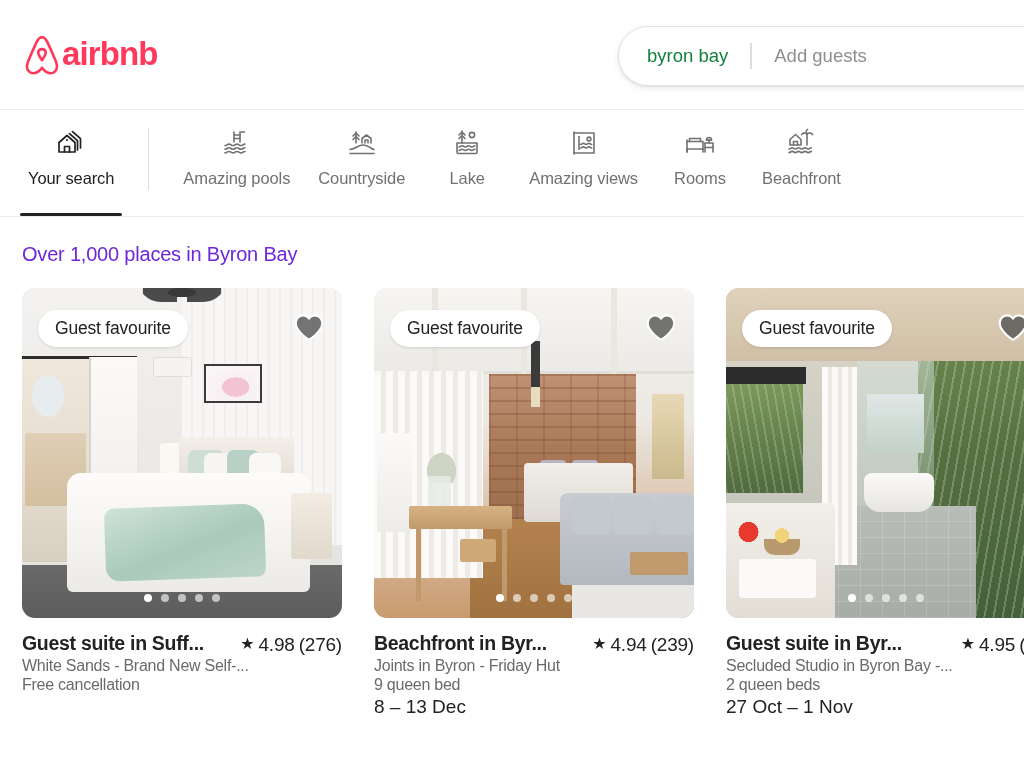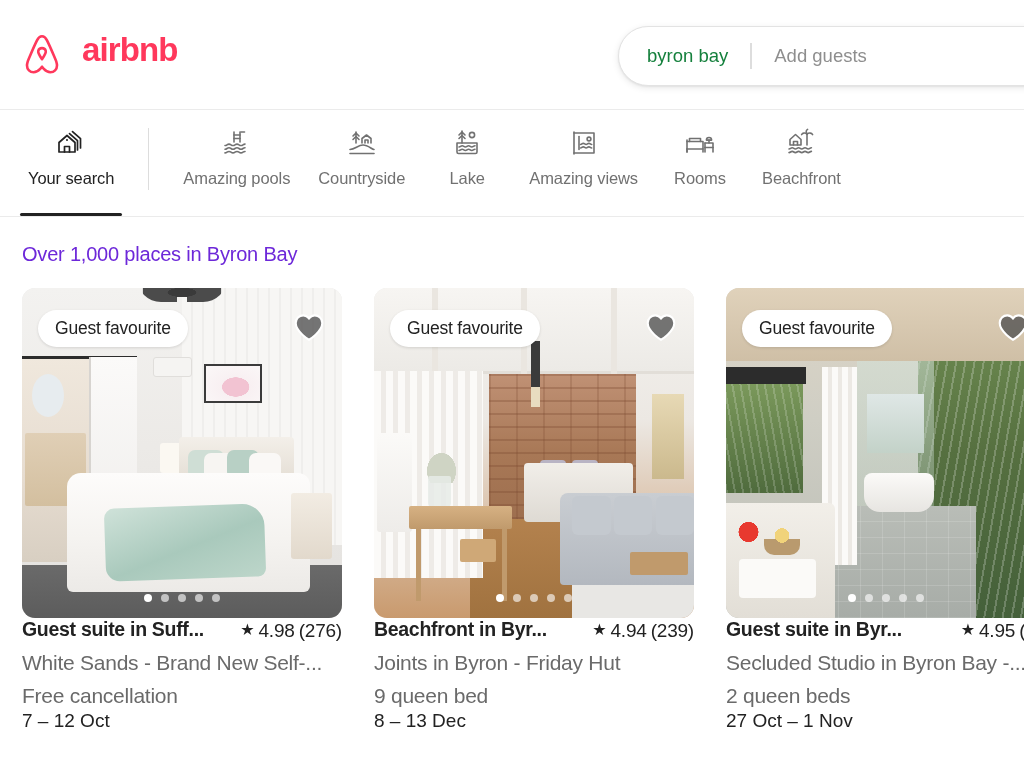--- a/index.html
+++ b/index.html
@@ -17,21 +17,22 @@
     position: relative;
     height: 110px;
     background: #fff;
     border-bottom: 1px solid #ebebeb;
     display: flex;
     align-items: center;
     padding: 0 22px;
   }
   .logo-wrap {
     display: flex;
-    gap: 20px;
+    align-items: center;
+    gap: 0;
     height: 44px;
   }
   .logo-mark { width: 40px; height: 42px; display:block; }
   .logo-text {
     font-size: 33px;
     font-weight: 700;
     color: #FF385C;
     letter-spacing: -0.9px;
     line-height: 1;
     padding-bottom: 2px;
@@ -170,21 +171,21 @@
     bottom: 16px;
     left: 0; right: 0;
     display: flex;
     justify-content: center;
     gap: 9px;
     z-index: 4;
   }
   .dot { width: 8px; height: 8px; border-radius: 50%; background: rgba(255,255,255,0.62); }
   .dot.active { background: #ffffff; }
 
-  .card-info { }
+  .card-info { padding-top: 14px; }
   .row-title {
     display: flex;
     align-items: baseline;
     justify-content: space-between;
     gap: 6px;
   }
   .title-text {
     font-size: 19.5px;
     color: #222222;
     font-weight: 600;
@@ -199,27 +200,27 @@
     color: #222222;
     white-space: nowrap;
     letter-spacing: -0.2px;
     display: flex;
     align-items: center;
     gap: 4px;
     flex: 0 0 auto;
   }
   .rating .star { font-size: 16px; line-height: 1; position: relative; top: -1px; }
   .sub {
-    font-size: 21px;
+    font-size: 16px;
     color: #6a6a6a;
     letter-spacing: -0.25px;
     white-space: nowrap;
     overflow: hidden;
     text-overflow: ellipsis;
-    margin-top: 9px;
+    margin-top: 1px;
   }
   .price-line {
     font-size: 19px;
     color: #222222;
     margin-top: 2px;
     white-space: nowrap;
   }
 
   
   .pA { background: linear-gradient(180deg,#f3f2f0 0%, #eceae7 48%, #e3e1de 100%); }
@@ -527,21 +528,20 @@
         <div class="row-title">
           <span class="title-text">Guest suite in Suff...</span>
           <span class="rating">
             <span class="star">★</span>
             <span>4.98</span>
             <span>(276)</span>
           </span>
         </div>
         <div class="sub">White Sands - Brand New Self-...</div>
         <div class="sub">Free cancellation</div>
-        <div class="price-line">7 – 12 Oct</div>
       </div>
     </div>
 
     <div class="card">
       <div class="card-media">
         <div class="photo pB">
           <div class="floor"></div>
           <div class="brick"></div>
           <div class="window"></div>
           <div class="ceiling"></div>

